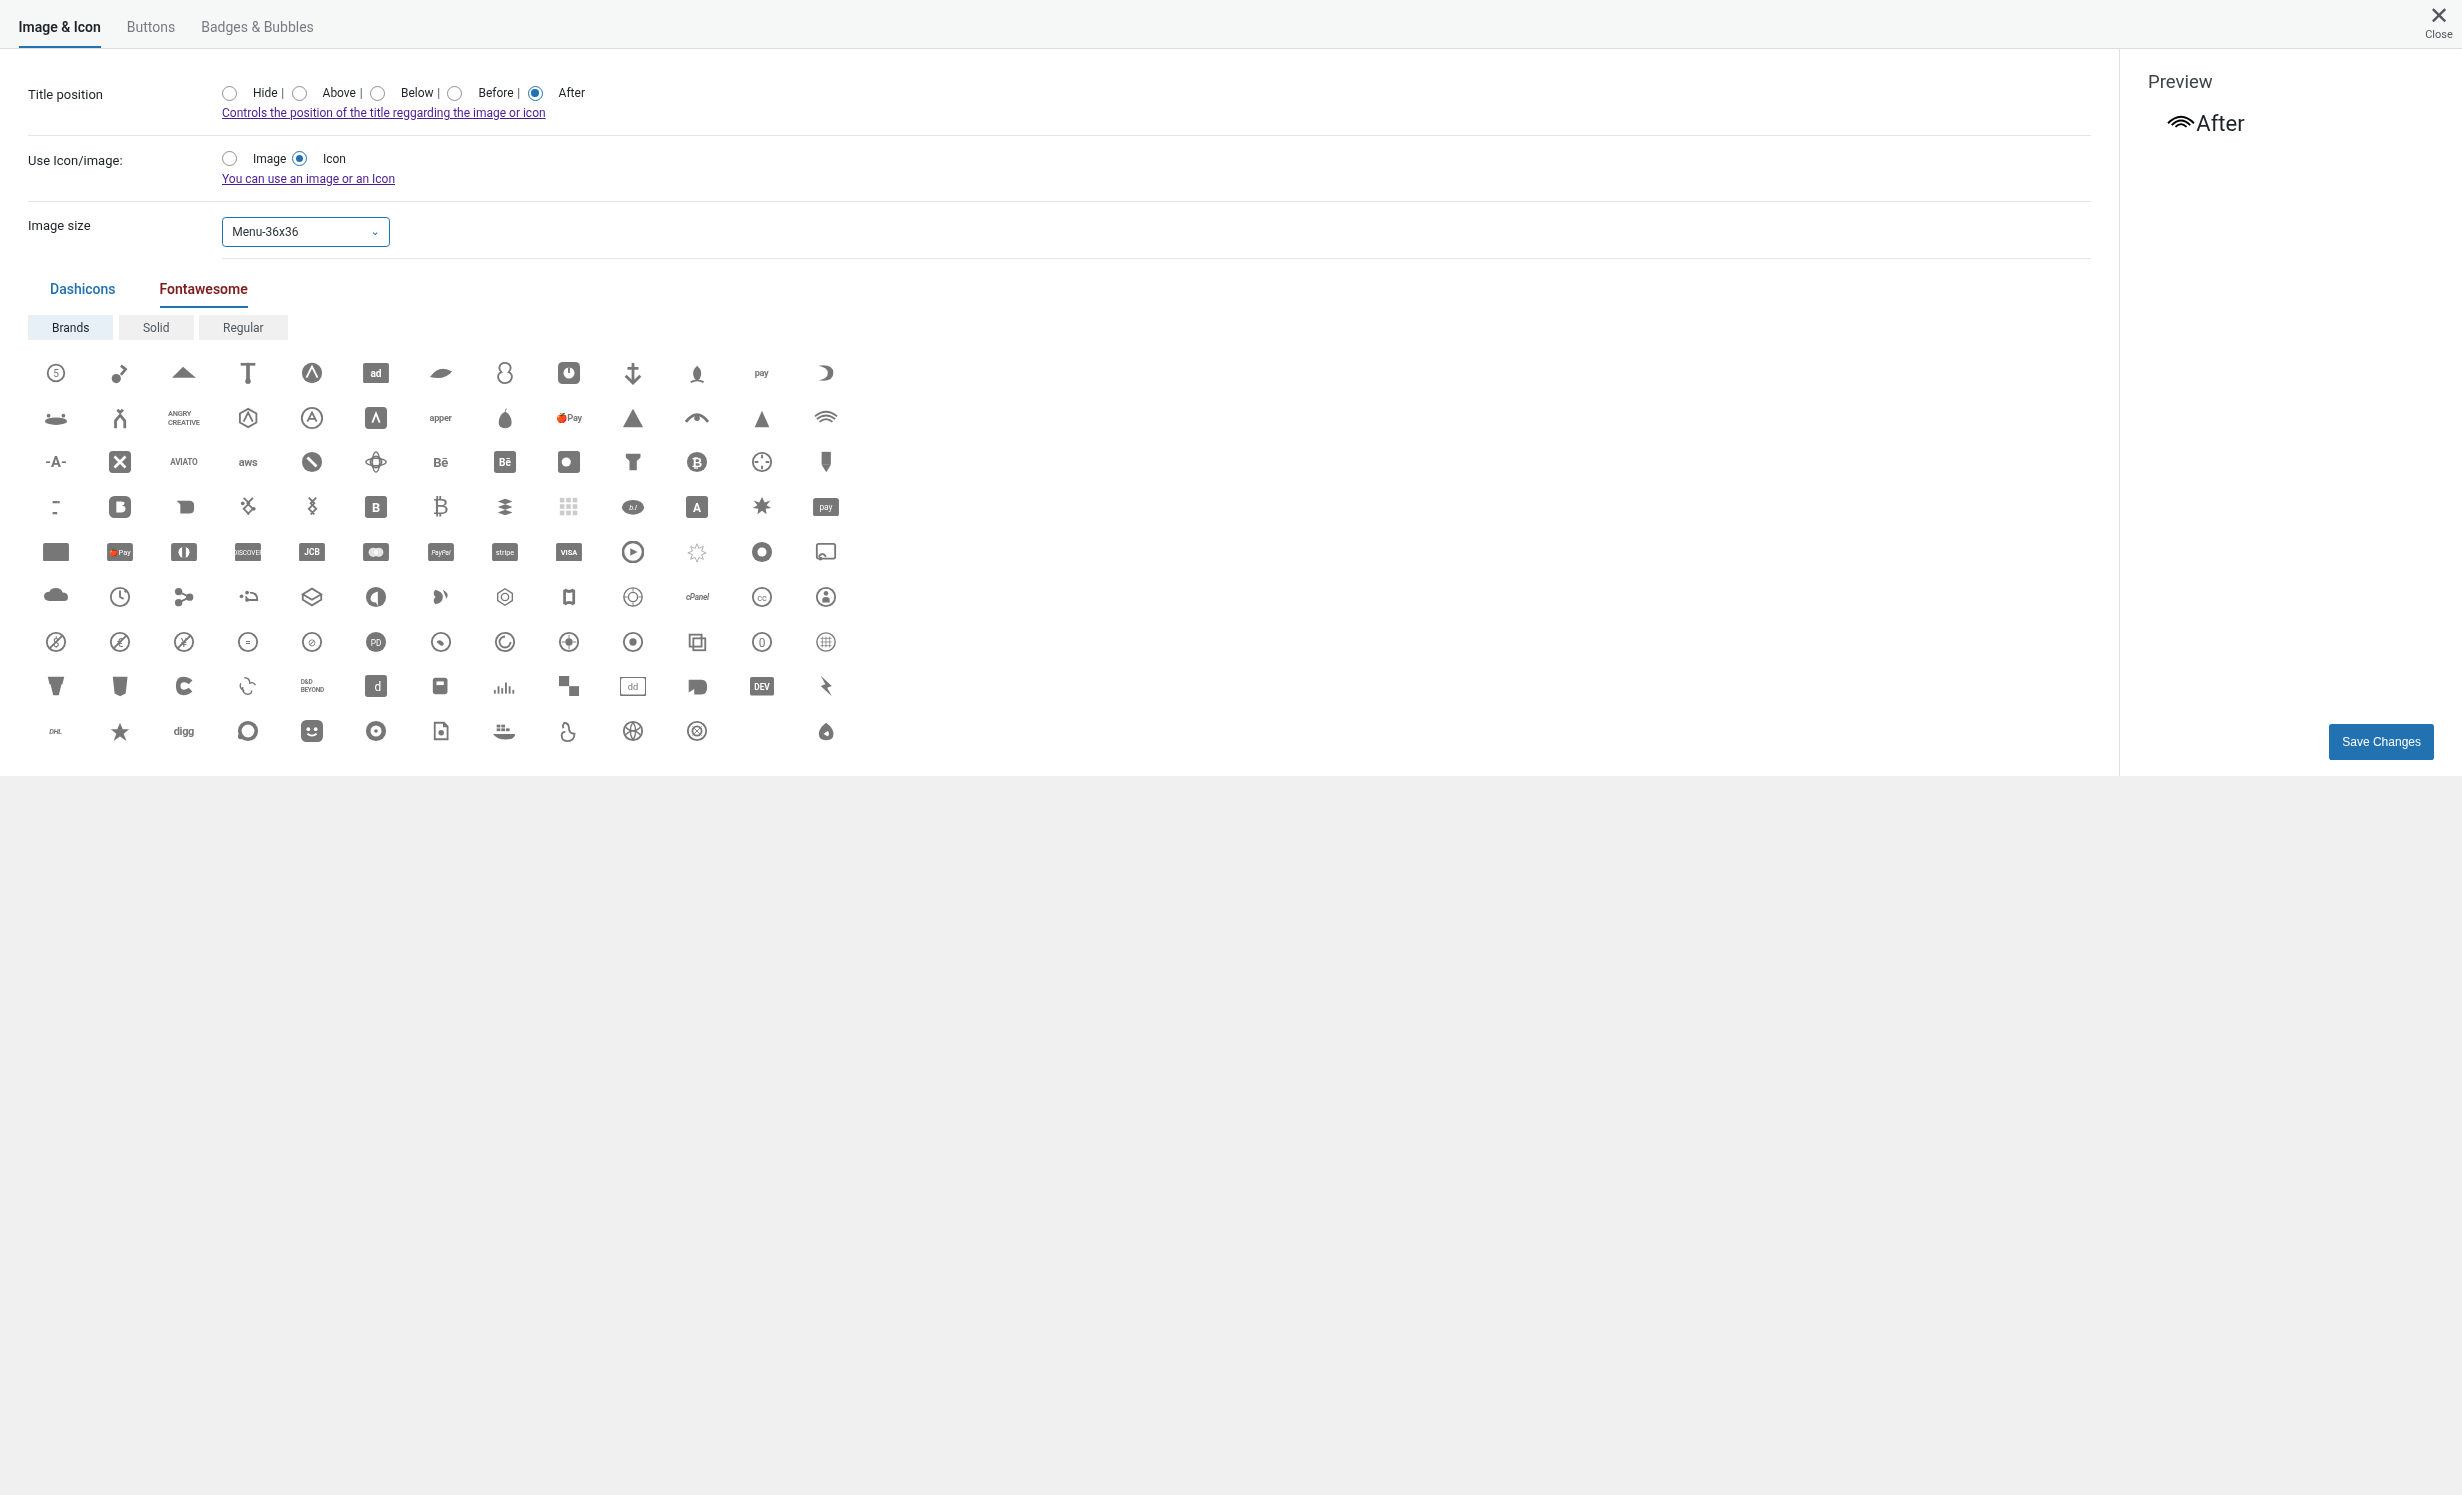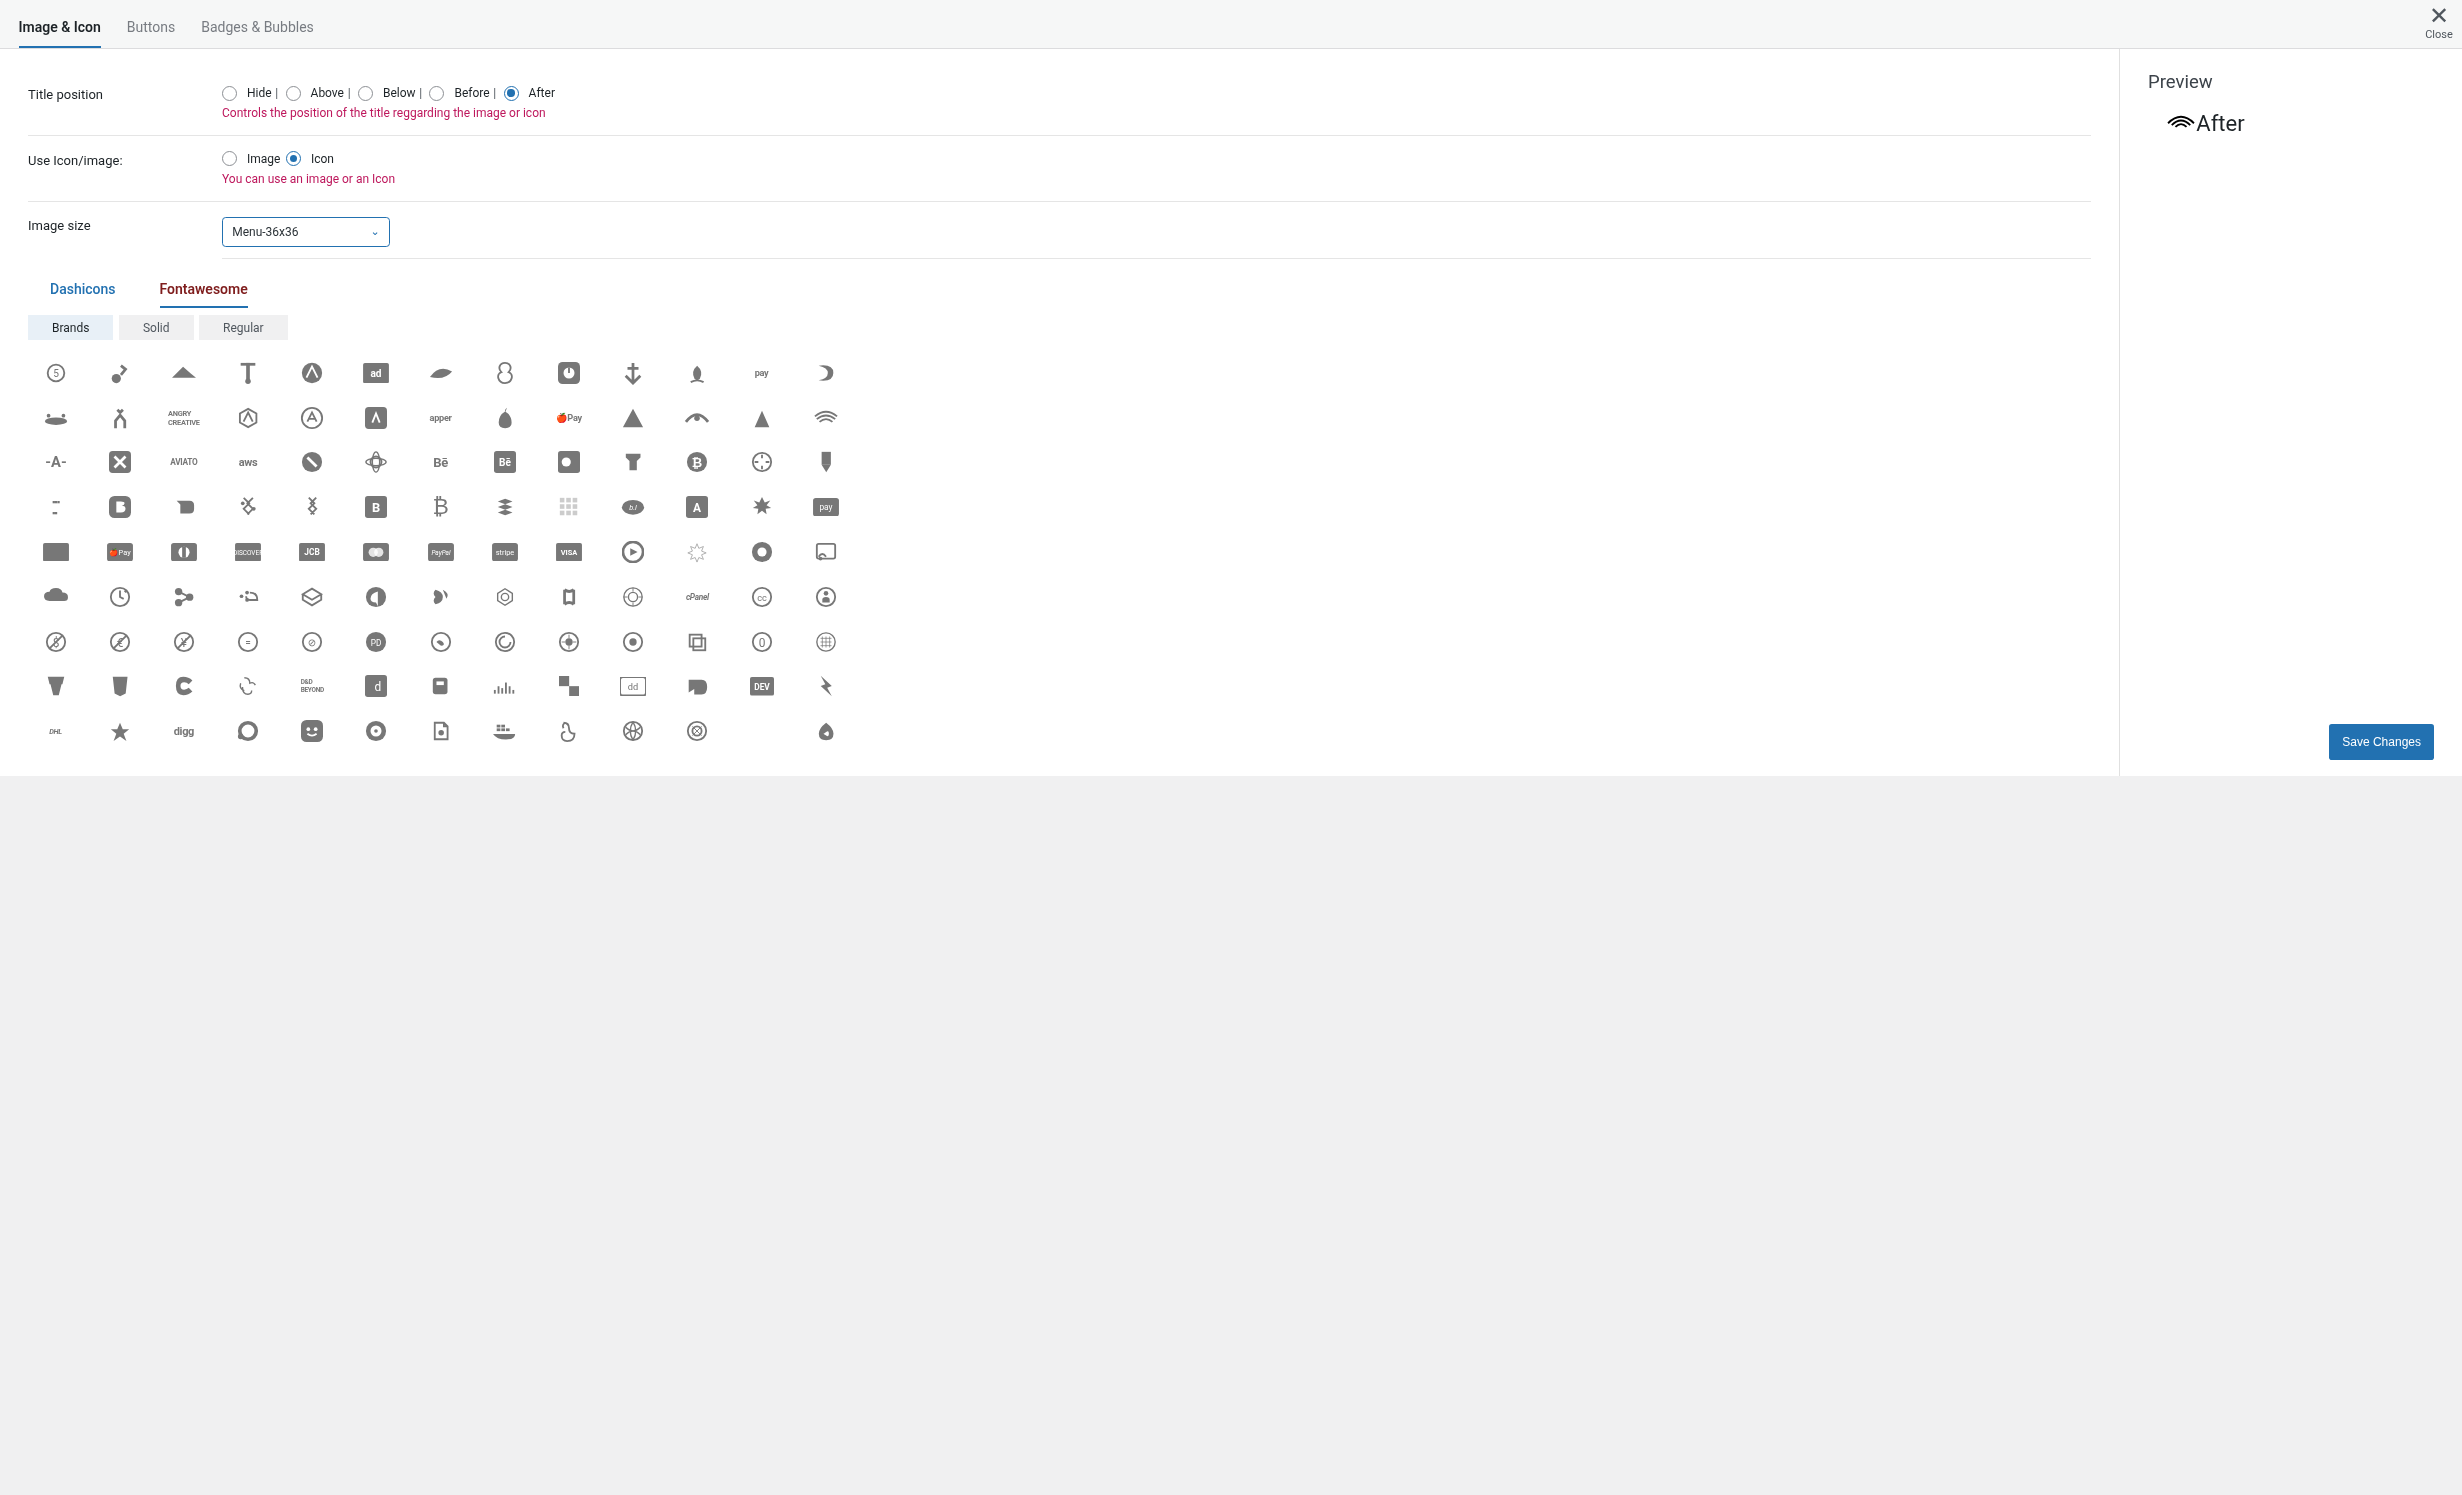--- a/index.html
+++ b/index.html
@@ -99,21 +99,21 @@
   .form-field { flex: 1; }
   .radio-row {
     display: flex;
     align-items: center;
     gap: 5.5px;
     flex-wrap: wrap;
   }
   .radio {
     display: inline-flex;
     align-items: center;
-    gap: 10px;
+    gap: 16px;
     cursor: pointer;
     justify-content: flex-end;
   }
   .radio-dot {
     width: 15px;
     height: 15px;
     border: 0.9px solid #8c8f94;
     border-radius: 50%;
     background: #fff;
     position: relative;
@@ -129,23 +129,24 @@
     background: #2271b1;
     border-radius: 50%;
     top: 2.8px;
     left: 2.8px;
   }
   .sep {
     color: #50575e;
     margin: 0 1.8px 0 -1.8px;
   }
   .help {
-    color: #be185d;
+    color: #4c1d95;
     font-size: 12px;
     margin-top: 5.5px;
+    text-decoration: underline;
   }
   .select {
     width: 168px;
     height: 30px;
     border: 0.9px solid #2271b1;
     border-radius: 3.7px;
     display: flex;
     align-items: center;
     justify-content: space-between;
     padding: 0 9.2px;

